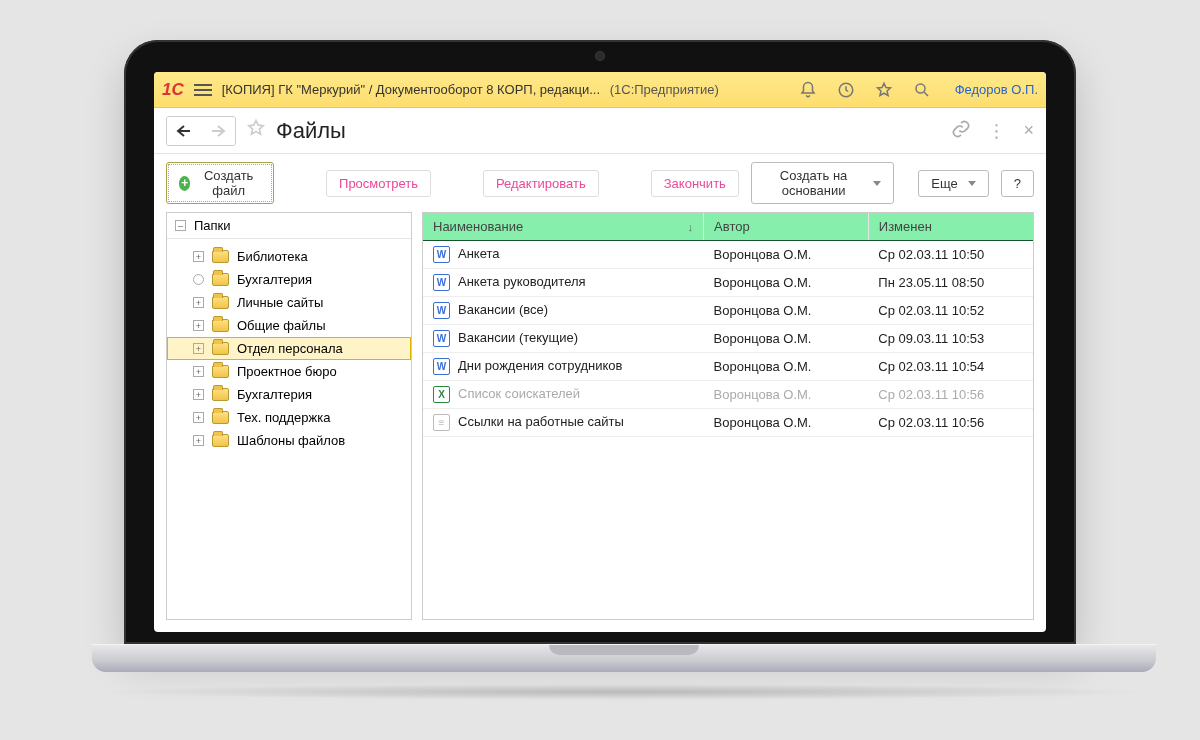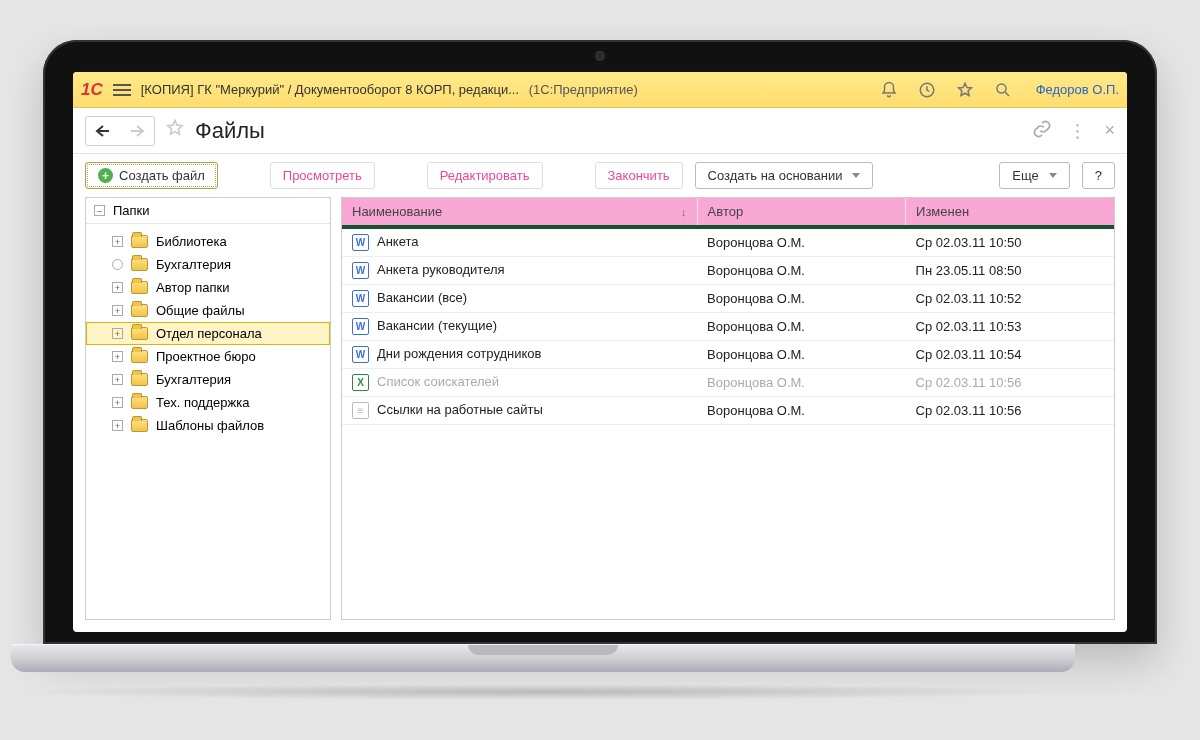--- a/index.html
+++ b/index.html
@@ -11,21 +11,21 @@
     align-items: center;
     justify-content: center;
     min-height: 740px;
     width: 1200px;
     overflow: hidden;
   }
 
   
   .laptop {
     position: relative;
-    width: 1114px;
+    width: 952px;
   }
   .laptop-screen-outer {
     background: #111;
     border-radius: 34px 34px 0 0;
     padding: 32px 30px 12px 30px;
     box-shadow: 0 18px 40px rgba(0,0,0,.18), inset 0 0 0 2px #333;
   }
   .laptop-camera {
     position:absolute; top:12px; left:50%; transform:translateX(-50%);
     width:8px; height:8px; border-radius:50%; background:#2b2b2b;
@@ -159,21 +159,21 @@
   }
   .bullet { width:11px; height:11px; border:1px solid #aaa; display:inline-flex; align-items:center; justify-content:center; font-size:9px; color:#666; }
   .bullet.radio { border-radius:50%; }
 
   
   table.files {
     width:100%; border-collapse:collapse; font-size:13px;
   }
   table.files th {
     text-align:left; font-weight:normal; color:#444;
-    background:#f9a8d4; border-bottom:4px solid #14532d;
+    background:#86efac; border-bottom:1px solid #14532d;
     padding:6px 10px; position:relative;
   }
   table.files th + th { border-left:1px solid #e5e5e5; }
   table.files td {
     padding:5px 10px; border-bottom:1px solid #eee; color:#222;
   }
   table.files tr.dim td { color:#aaa; }
   .sort-arrow { font-size:11px; color:#666; position:absolute; right:10px; top:8px; }
   .col-name { width:46%; }
   .col-author { width:27%; }
@@ -313,21 +313,21 @@
                 <span>Библиотека</span>
               </div>
               <div class="tree-item">
                 <span class="bullet radio"></span>
                 <span class="folder-ico"></span>
                 <span>Бухгалтерия</span>
               </div>
               <div class="tree-item">
                 <span class="bullet">+</span>
                 <span class="folder-ico"></span>
-                <span>Автор папки</span>
+                <span>Личные сайты</span>
               </div>
               <div class="tree-item">
                 <span class="bullet">+</span>
                 <span class="folder-ico"></span>
                 <span>Общие файлы</span>
               </div>
               <div class="tree-item selected">
                 <span class="bullet">+</span>
                 <span class="folder-ico"></span>
                 <span>Отдел персонала</span>
@@ -383,21 +383,21 @@
                   <td>Пн 23.05.11 08:50</td>
                 </tr>
                 <tr>
                   <td><span class="ftype-ico ftype-word">W</span><span>Вакансии (все)</span></td>
                   <td>Воронцова О.М.</td>
                   <td>Ср 02.03.11 10:52</td>
                 </tr>
                 <tr>
                   <td><span class="ftype-ico ftype-word">W</span><span>Вакансии (текущие)</span></td>
                   <td>Воронцова О.М.</td>
-                  <td>Ср 02.03.11 10:53</td>
+                  <td>Ср 09.03.11 10:53</td>
                 </tr>
                 <tr>
                   <td><span class="ftype-ico ftype-word">W</span><span>Дни рождения сотрудников</span></td>
                   <td>Воронцова О.М.</td>
                   <td>Ср 02.03.11 10:54</td>
                 </tr>
                 <tr class="dim">
                   <td><span class="ftype-ico ftype-excel">X</span><span>Список соискателей</span></td>
                   <td>Воронцова О.М.</td>
                   <td>Ср 02.03.11 10:56</td>

